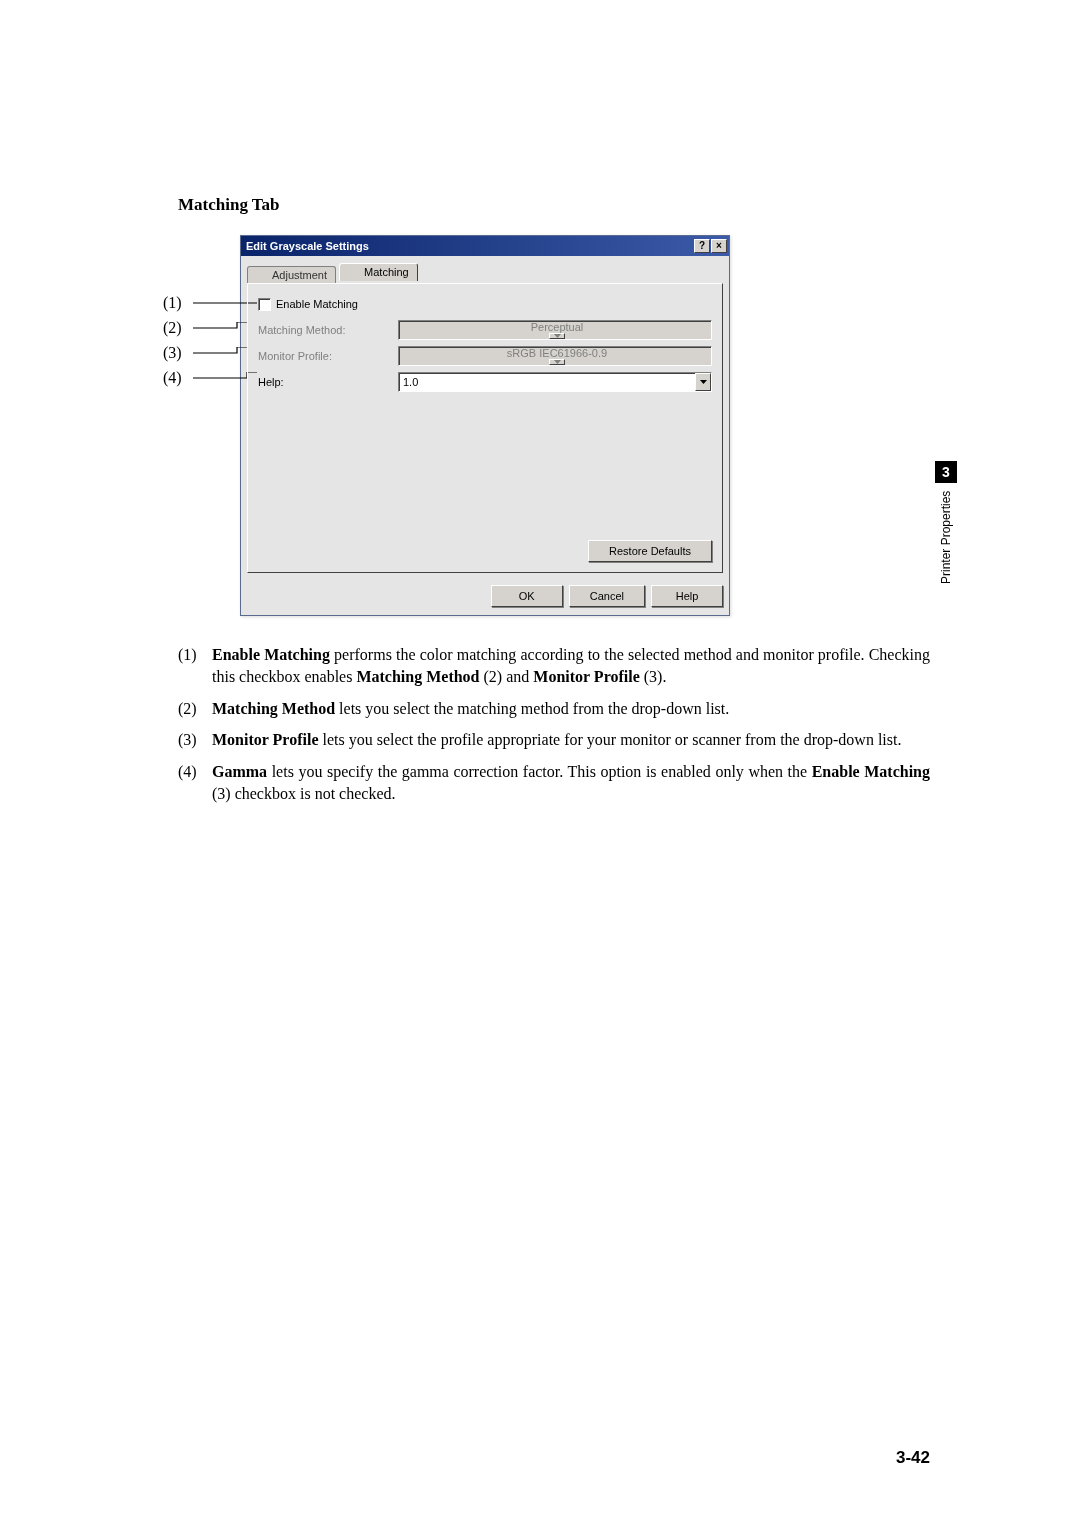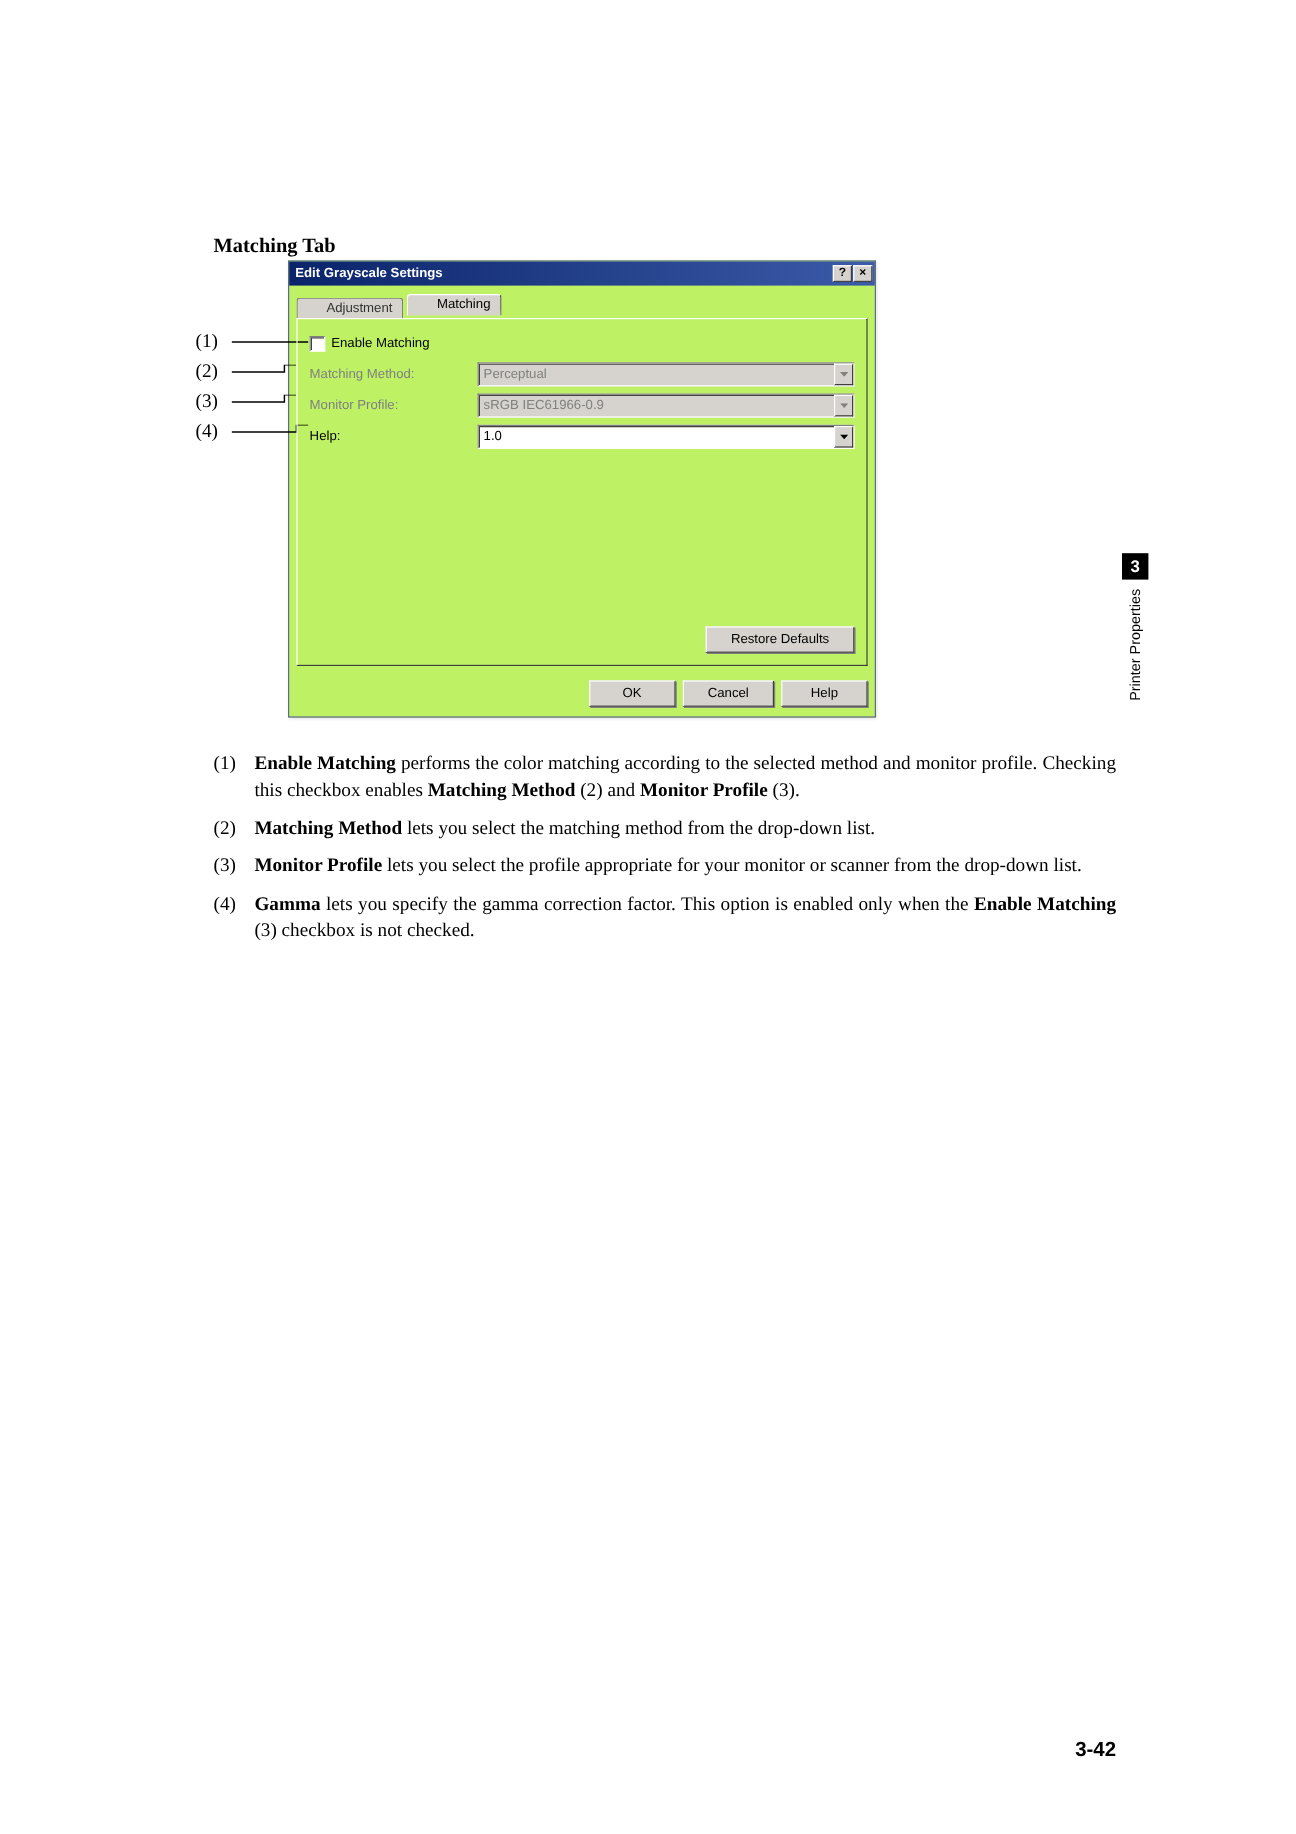--- a/index.html
+++ b/index.html
@@ -11,41 +11,41 @@
     }
     .page {
       width: 1080px;
       height: 1528px;
       position: relative;
       padding: 195px 150px 40px 178px;
     }
     .section-heading {
       font-weight: bold;
       font-size: 17px;
-      margin-bottom: 2px;
+      margin-bottom: 20px;
     }
     .figure-area {
       position: relative;
       width: 560px;
       margin: 0 0 28px 0;
     }
     .callouts {
       position: absolute;
       left: -15px;
       top: 56px;
       font-size: 16px;
     }
     .callouts .c { display: flex; align-items: center; margin-bottom: 1px; height: 24px; }
     .callouts .c span.n { display: inline-block; width: 30px; }
     .callouts .c svg { vertical-align: middle; }
     .dialog {
       margin-left: 62px;
       width: 490px;
       border: 1px solid #5b6a8f;
-      background: #bef264;
+      background: #e5e5e5;
       box-shadow: 1px 1px 3px rgba(0,0,0,0.15);
       font-family: Tahoma, Geneva, sans-serif;
       font-size: 11px;
     }
     .titlebar {
       background: linear-gradient(to right, #0a246a, #3b5aa8);
       color: #fff;
       height: 20px;
       line-height: 20px;
       padding: 0 2px 0 5px;
@@ -129,21 +129,21 @@
       border: 1px solid #808080;
       border-right-color: #fff;
       border-bottom-color: #fff;
       background: #fff;
       display: flex;
       align-items: center;
       justify-content: space-between;
       padding: 0 0 0 4px;
       box-shadow: inset 1px 1px 0 #404040;
     }
-    .select.disabled { background: #d6d3ce; color: #808080; }
+    .select.disabled { background: #d6d3ce; color: #808080; flex-direction: column; }
     .select .arrow {
       width: 16px; height: 18px;
       background: #d6d3ce;
       border: 1px solid #fff;
       border-right-color: #404040;
       border-bottom-color: #404040;
       display: flex; align-items: center; justify-content: center;
     }
     .select.disabled .arrow svg path { fill: #808080; }
     .btn-row {

